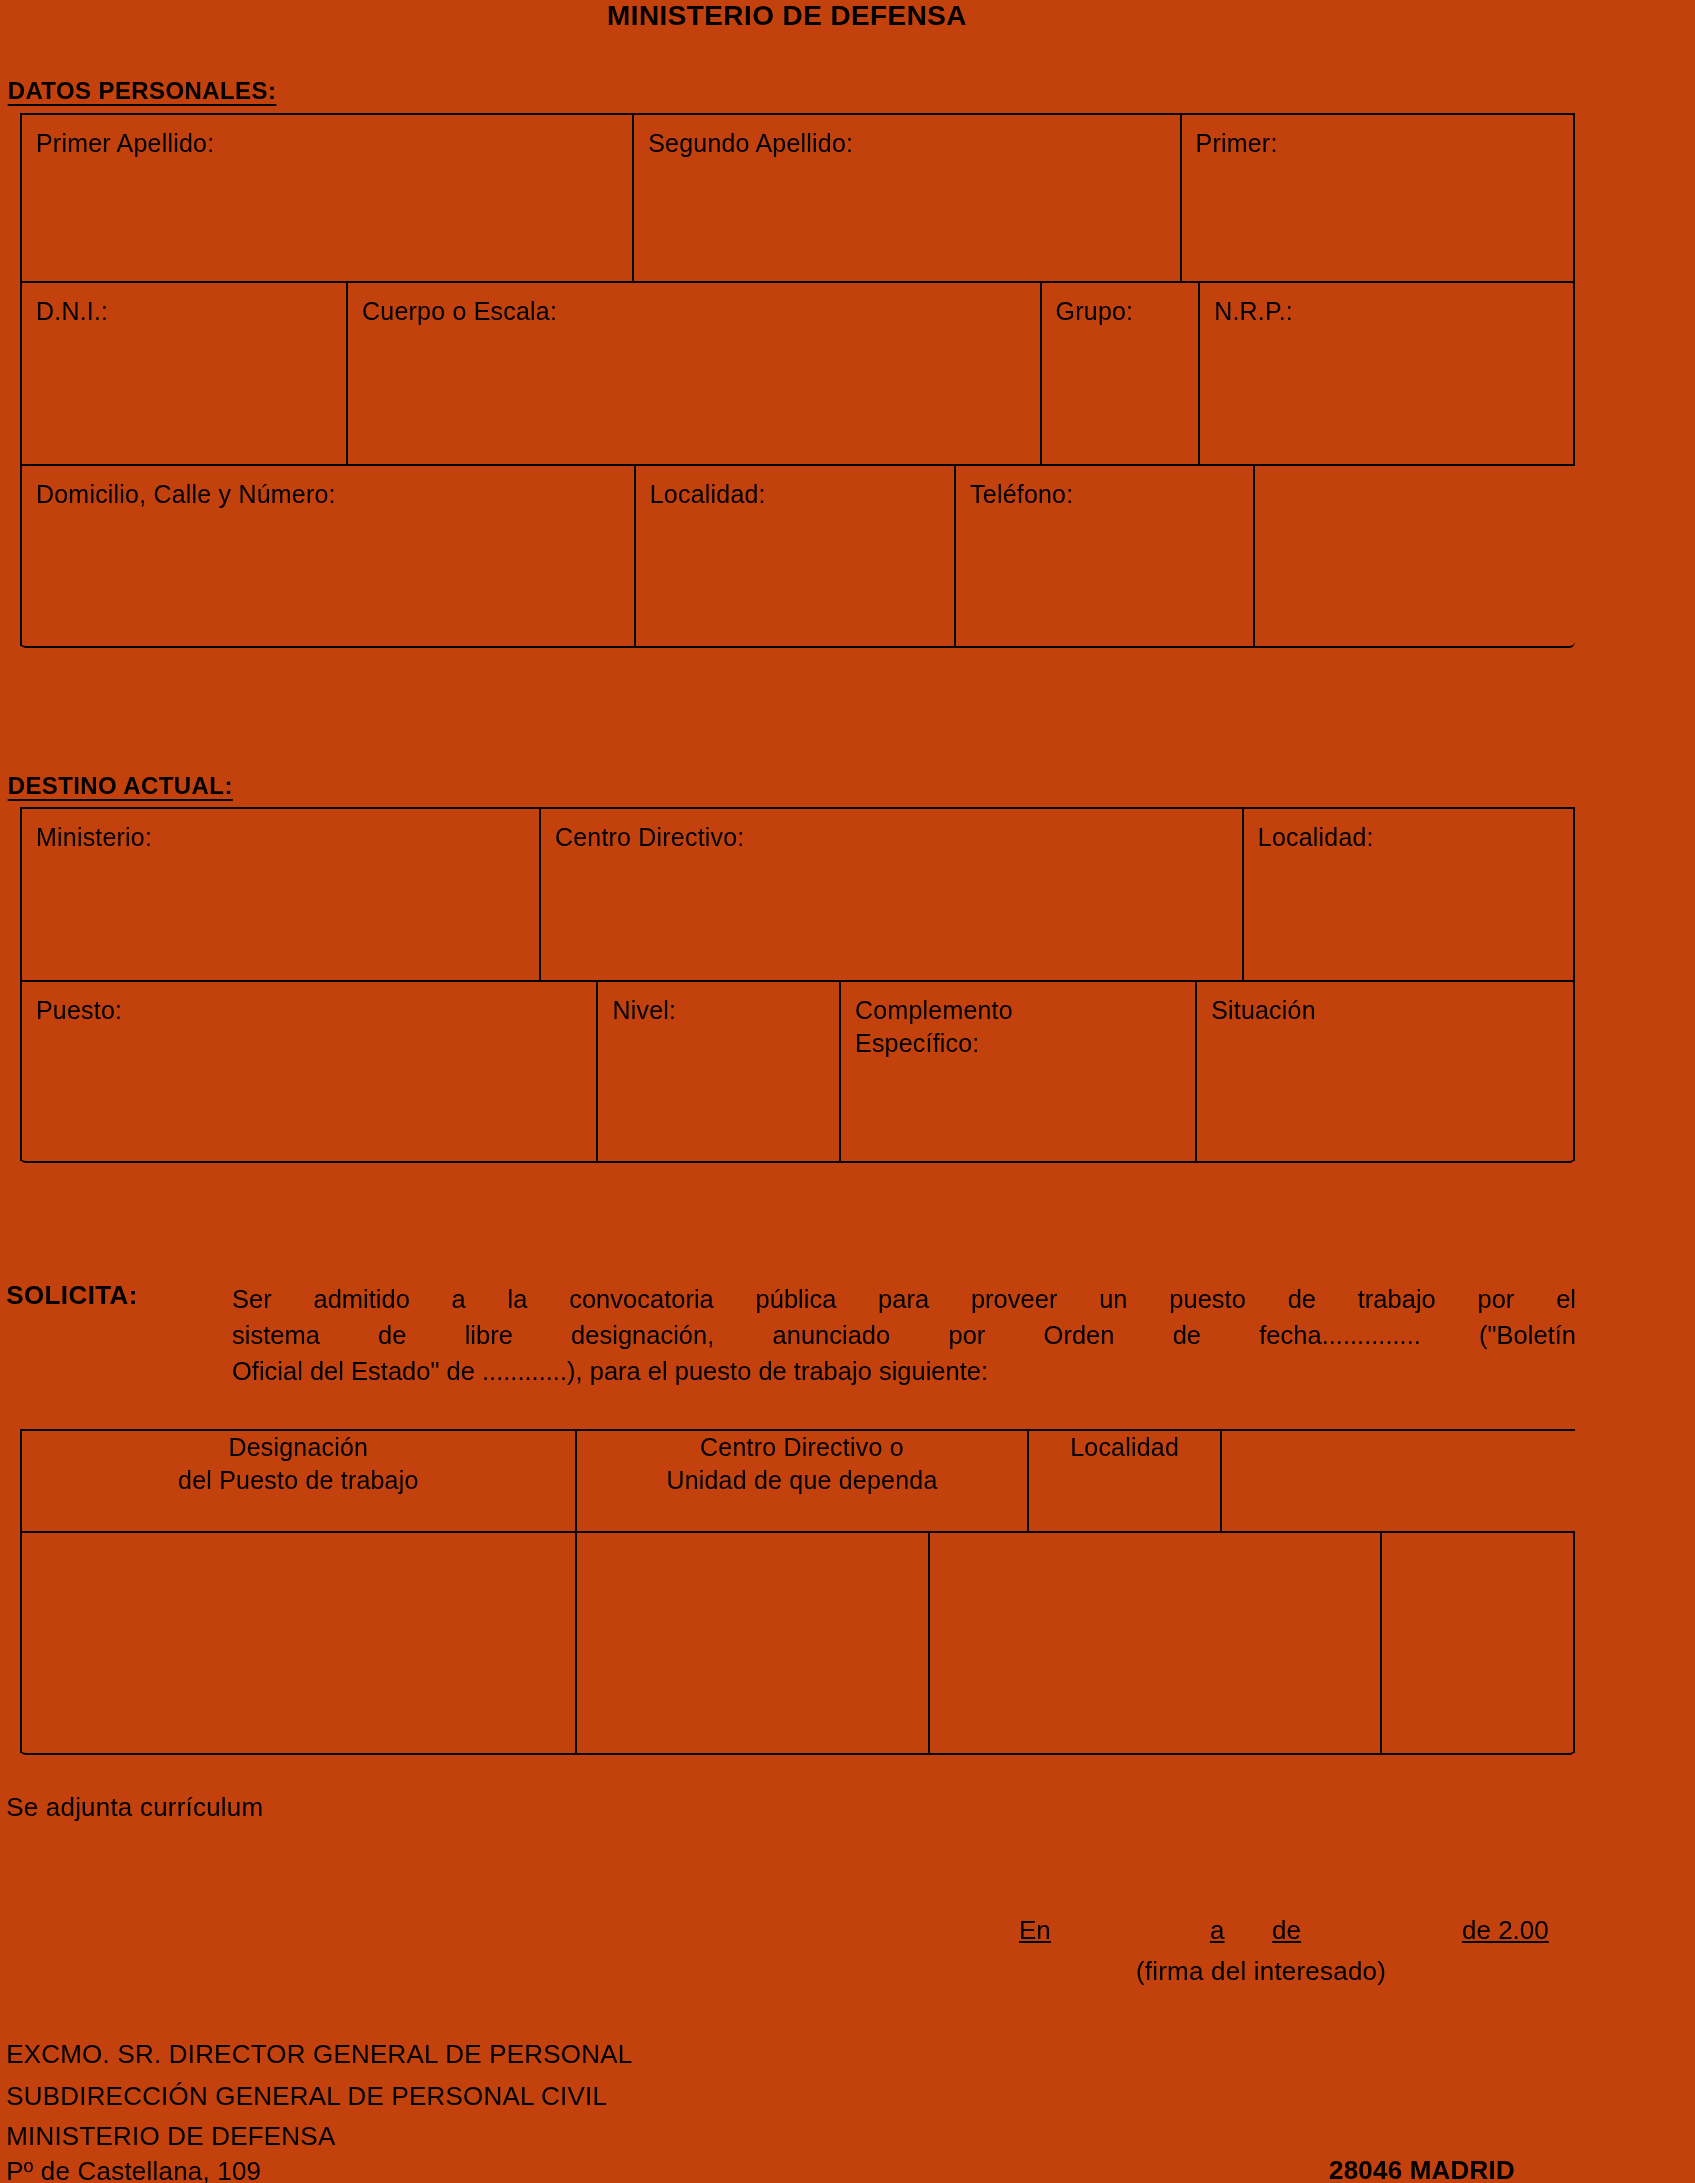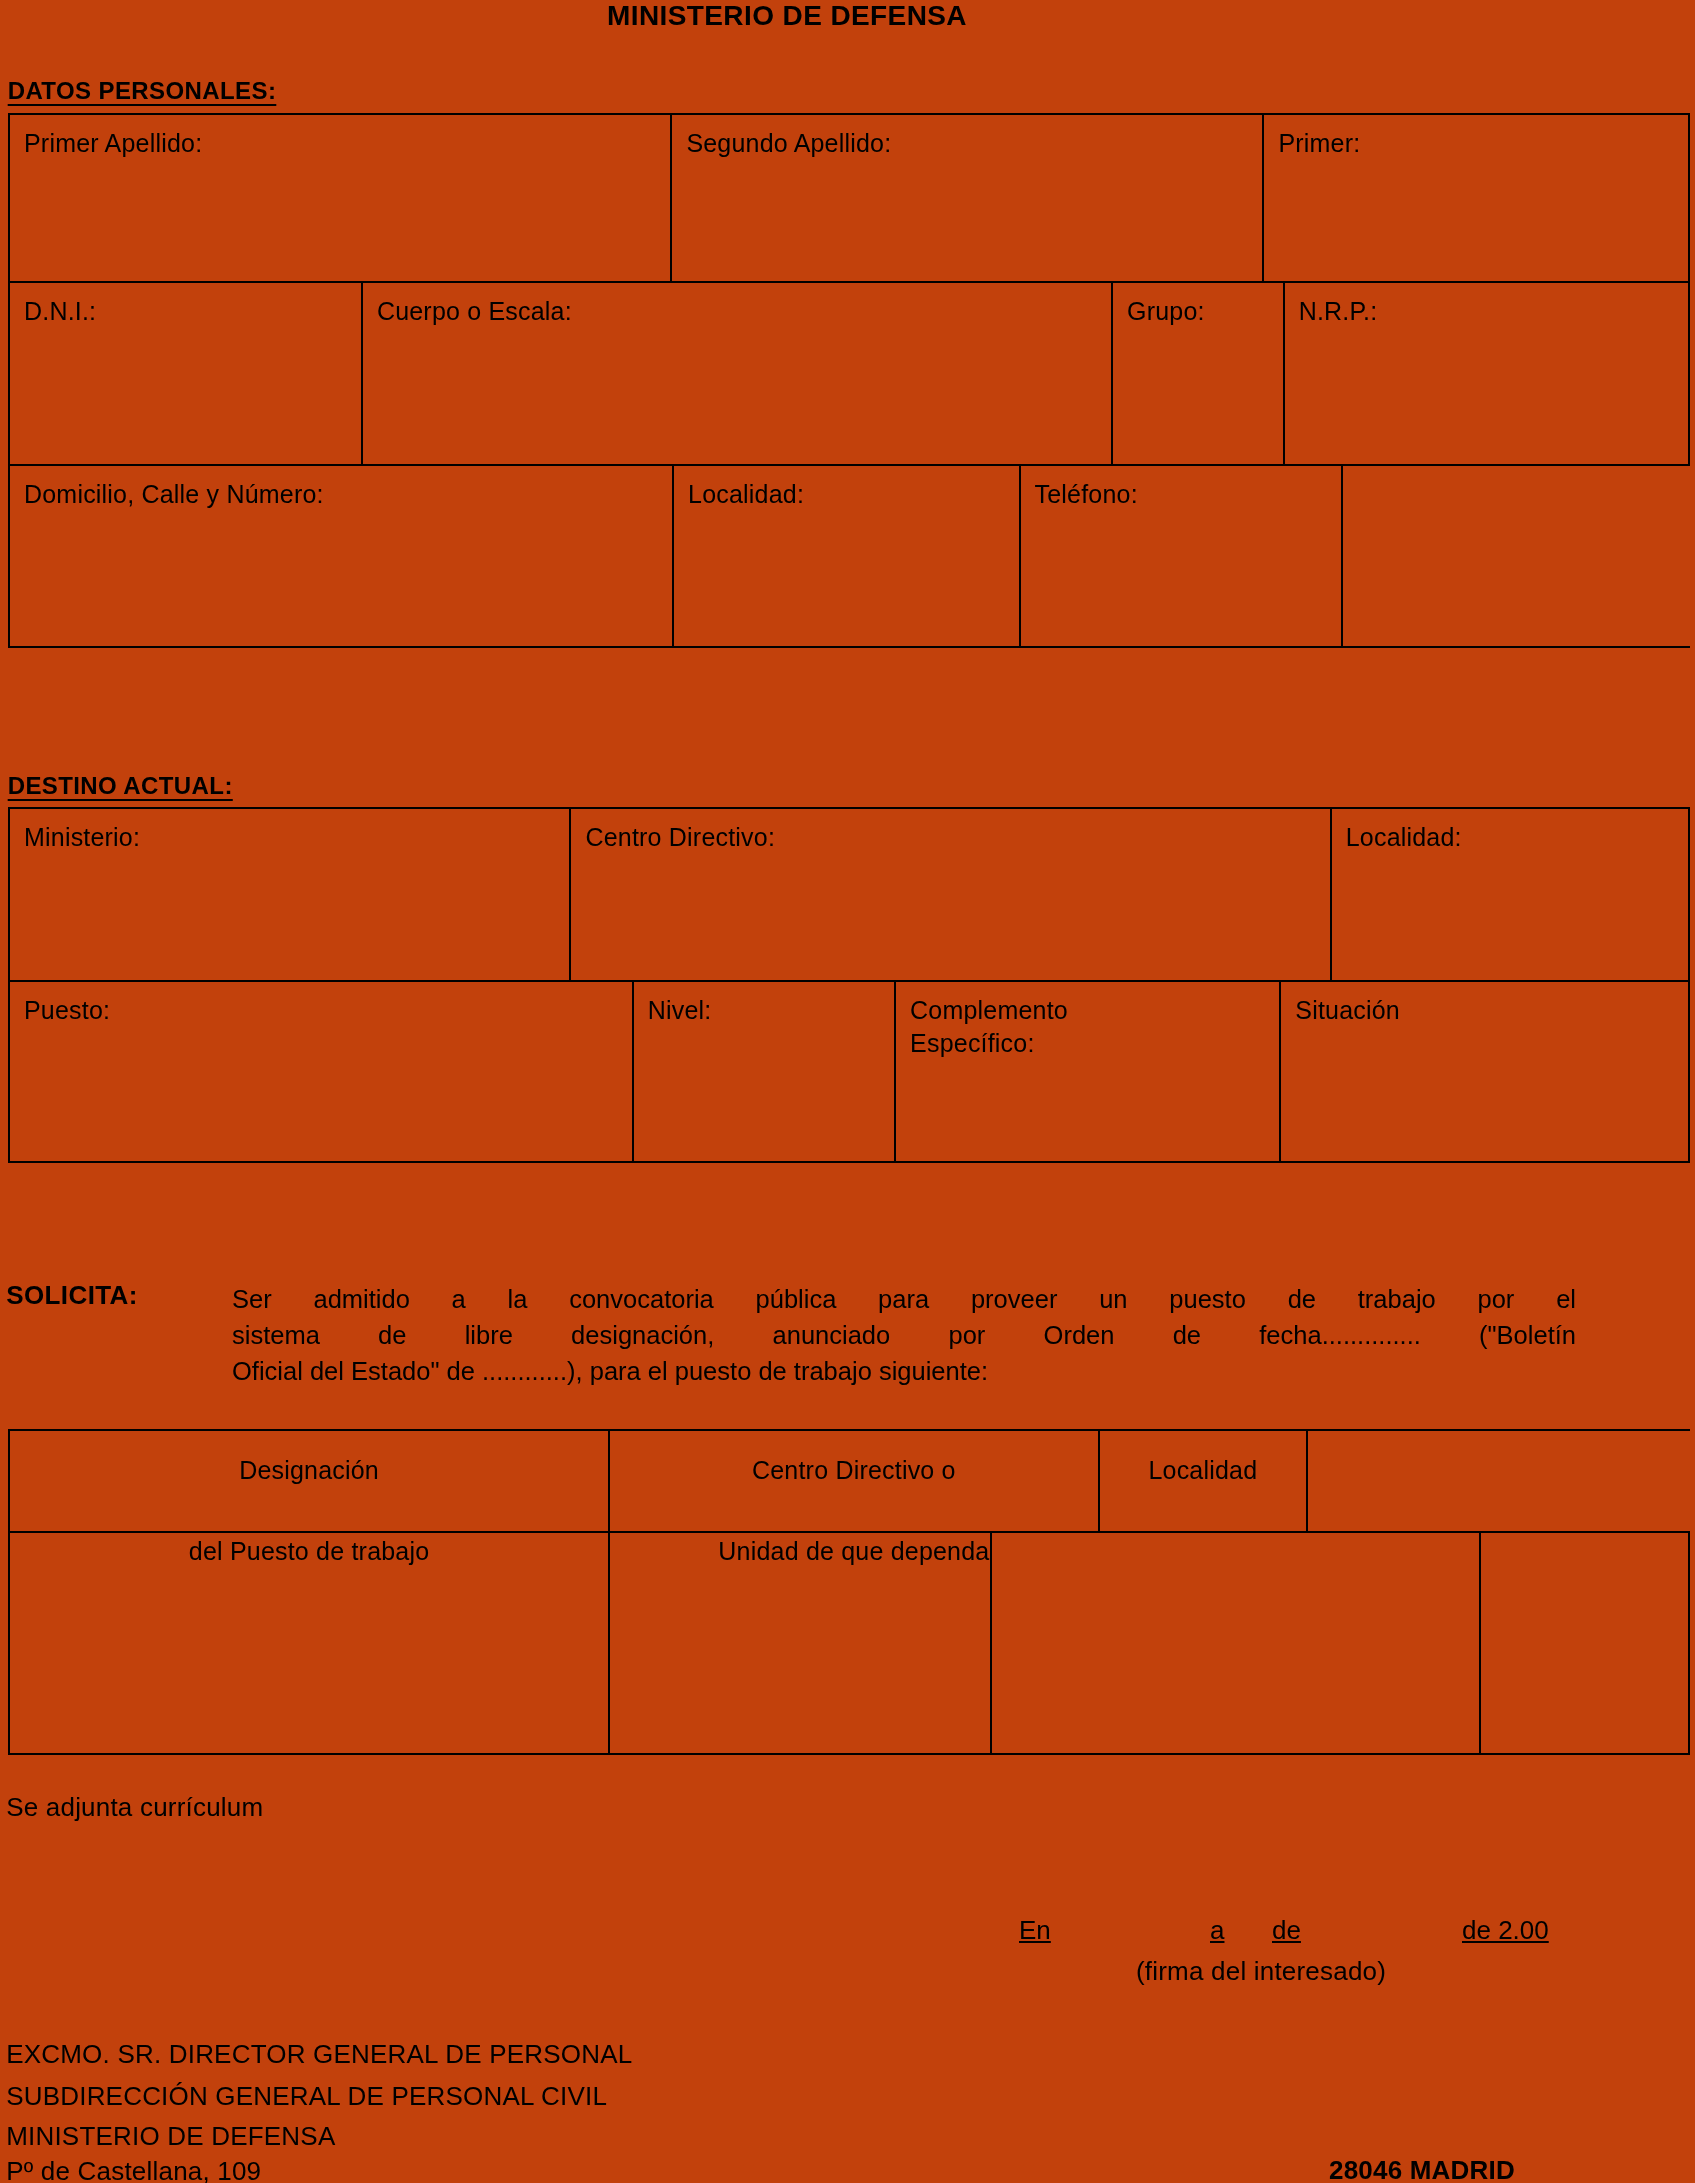--- a/index.html
+++ b/index.html
@@ -14,29 +14,29 @@
   .title{
     position:absolute;top:0;left:0;width:1574px;
     text-align:center;font-size:28px;font-weight:bold;letter-spacing:0.4px;
   }
   .section-heading{
     position:absolute;left:7.7px;
     font-size:24px;font-weight:bold;letter-spacing:0.4px;
     text-decoration:underline;text-decoration-thickness:2.3px;text-underline-offset:5.4px;
   }
 
-  .tbl{position:absolute;left:8px;width:1682px;border-bottom:2.3px solid #000;}
+  .tbl{position:absolute;left:20px;width:1555px;border-bottom:2.3px solid #000;border-radius:6px;}
   .trow{display:flex;border-top:2.3px solid #000;}
   .tcell{
     box-sizing:border-box;border-right:2.3px solid #000;
     padding:12.3px 14px;font-size:25px;letter-spacing:0.2px;
     display:flex;flex-direction:column;align-items:flex-start;
   }
   .tcell:first-child{border-left:2.3px solid #000;}
-  .hcell{align-items:center;text-align:center;padding-top:23px;gap:48px;}
+  .hcell{align-items:center;text-align:center;padding-top:0;}
   .lbl{display:block;line-height:1.3;}
 
   .solicita-label{
     position:absolute;left:6.2px;top:1280px;
     font-size:26px;font-weight:bold;letter-spacing:0.4px;
   }
   .solicita-body{position:absolute;left:232px;top:1281px;width:1344px;font-size:25.5px;}
   .solicita-body .jline{line-height:36px;text-align:justify;text-align-last:justify;word-spacing:1.5px;}
   .solicita-body .lline{line-height:36px;text-align:left;}
 

